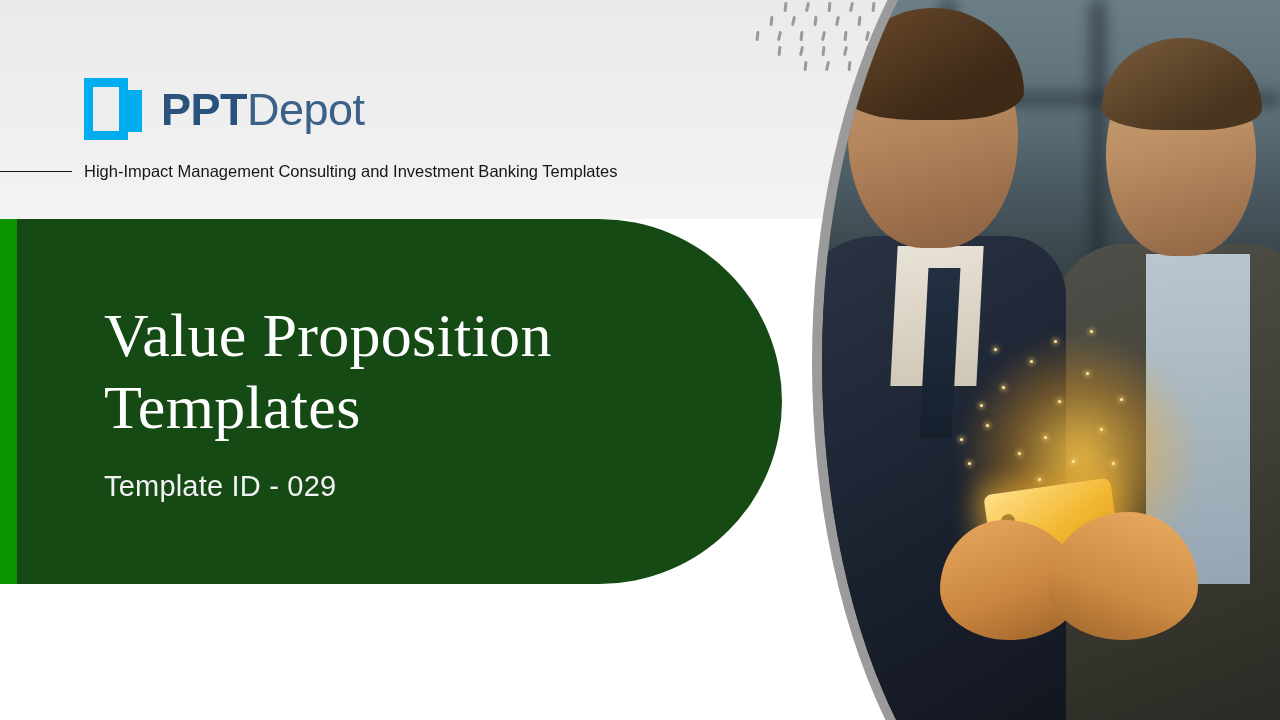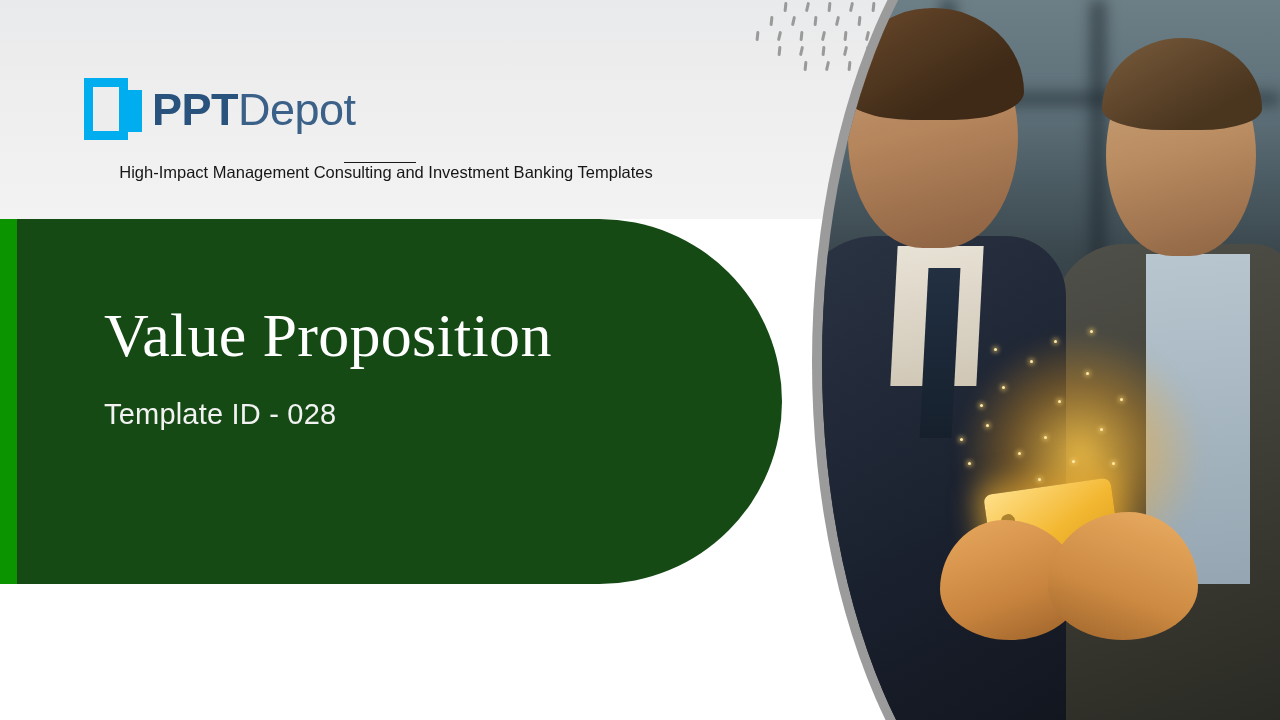--- a/index.html
+++ b/index.html
@@ -27,21 +27,21 @@
     background: linear-gradient(180deg, #e9eaeb 0%, #eeeeef 45%, #f3f3f3 100%);
   }
 
   
   .logo-block {
     position: absolute;
     left: 84px;
     top: 78px;
     display: flex;
     align-items: center;
-    gap: 10px;
+    gap: 19px;
   }
   .logo-mark {
     position: relative;
     width: 58px;
     height: 62px;
     flex: 0 0 auto;
   }
   .logo-mark .sq-back {
     position: absolute;
     left: 22px;
@@ -82,21 +82,20 @@
   }
 
   
   .tagline-row {
     position: absolute;
     left: 0;
     top: 162px;
     display: flex;
     align-items: center;
     width: 760px;
-    flex-direction: column;
   }
   .tagline-rule {
     width: 72px;
     height: 0;
     border-top: 1px solid #1a1a1a;
     flex: 0 0 auto;
   }
   .tagline-text {
     margin-left: 12px;
     font-size: 16.5px;
@@ -396,22 +395,23 @@
     <div class="tagline-rule"></div>
     <div class="tagline-text">High-Impact Management Consulting and Investment Banking Templates</div>
   </div>
 
   <div class="green-accent-bar"></div>
   <div class="green-panel"></div>
 
   <div class="title-wrap">
     <h1 class="slide-title">
       <span>Value Proposition</span><br>
+      <span>Templates</span>
     </h1>
-    <div class="slide-subtitle">Template ID - 028</div>
+    <div class="slide-subtitle">Template ID - 029</div>
   </div>
 
   <div class="photo-region">
     <div class="curve-ring"></div>
     <div class="photo-clip">
       <div class="photo-inner">
         <div class="win-v" style="left:150px;"></div>
         <div class="win-v" style="left:300px;"></div>
         <div class="win-h" style="top:92px;"></div>
 

